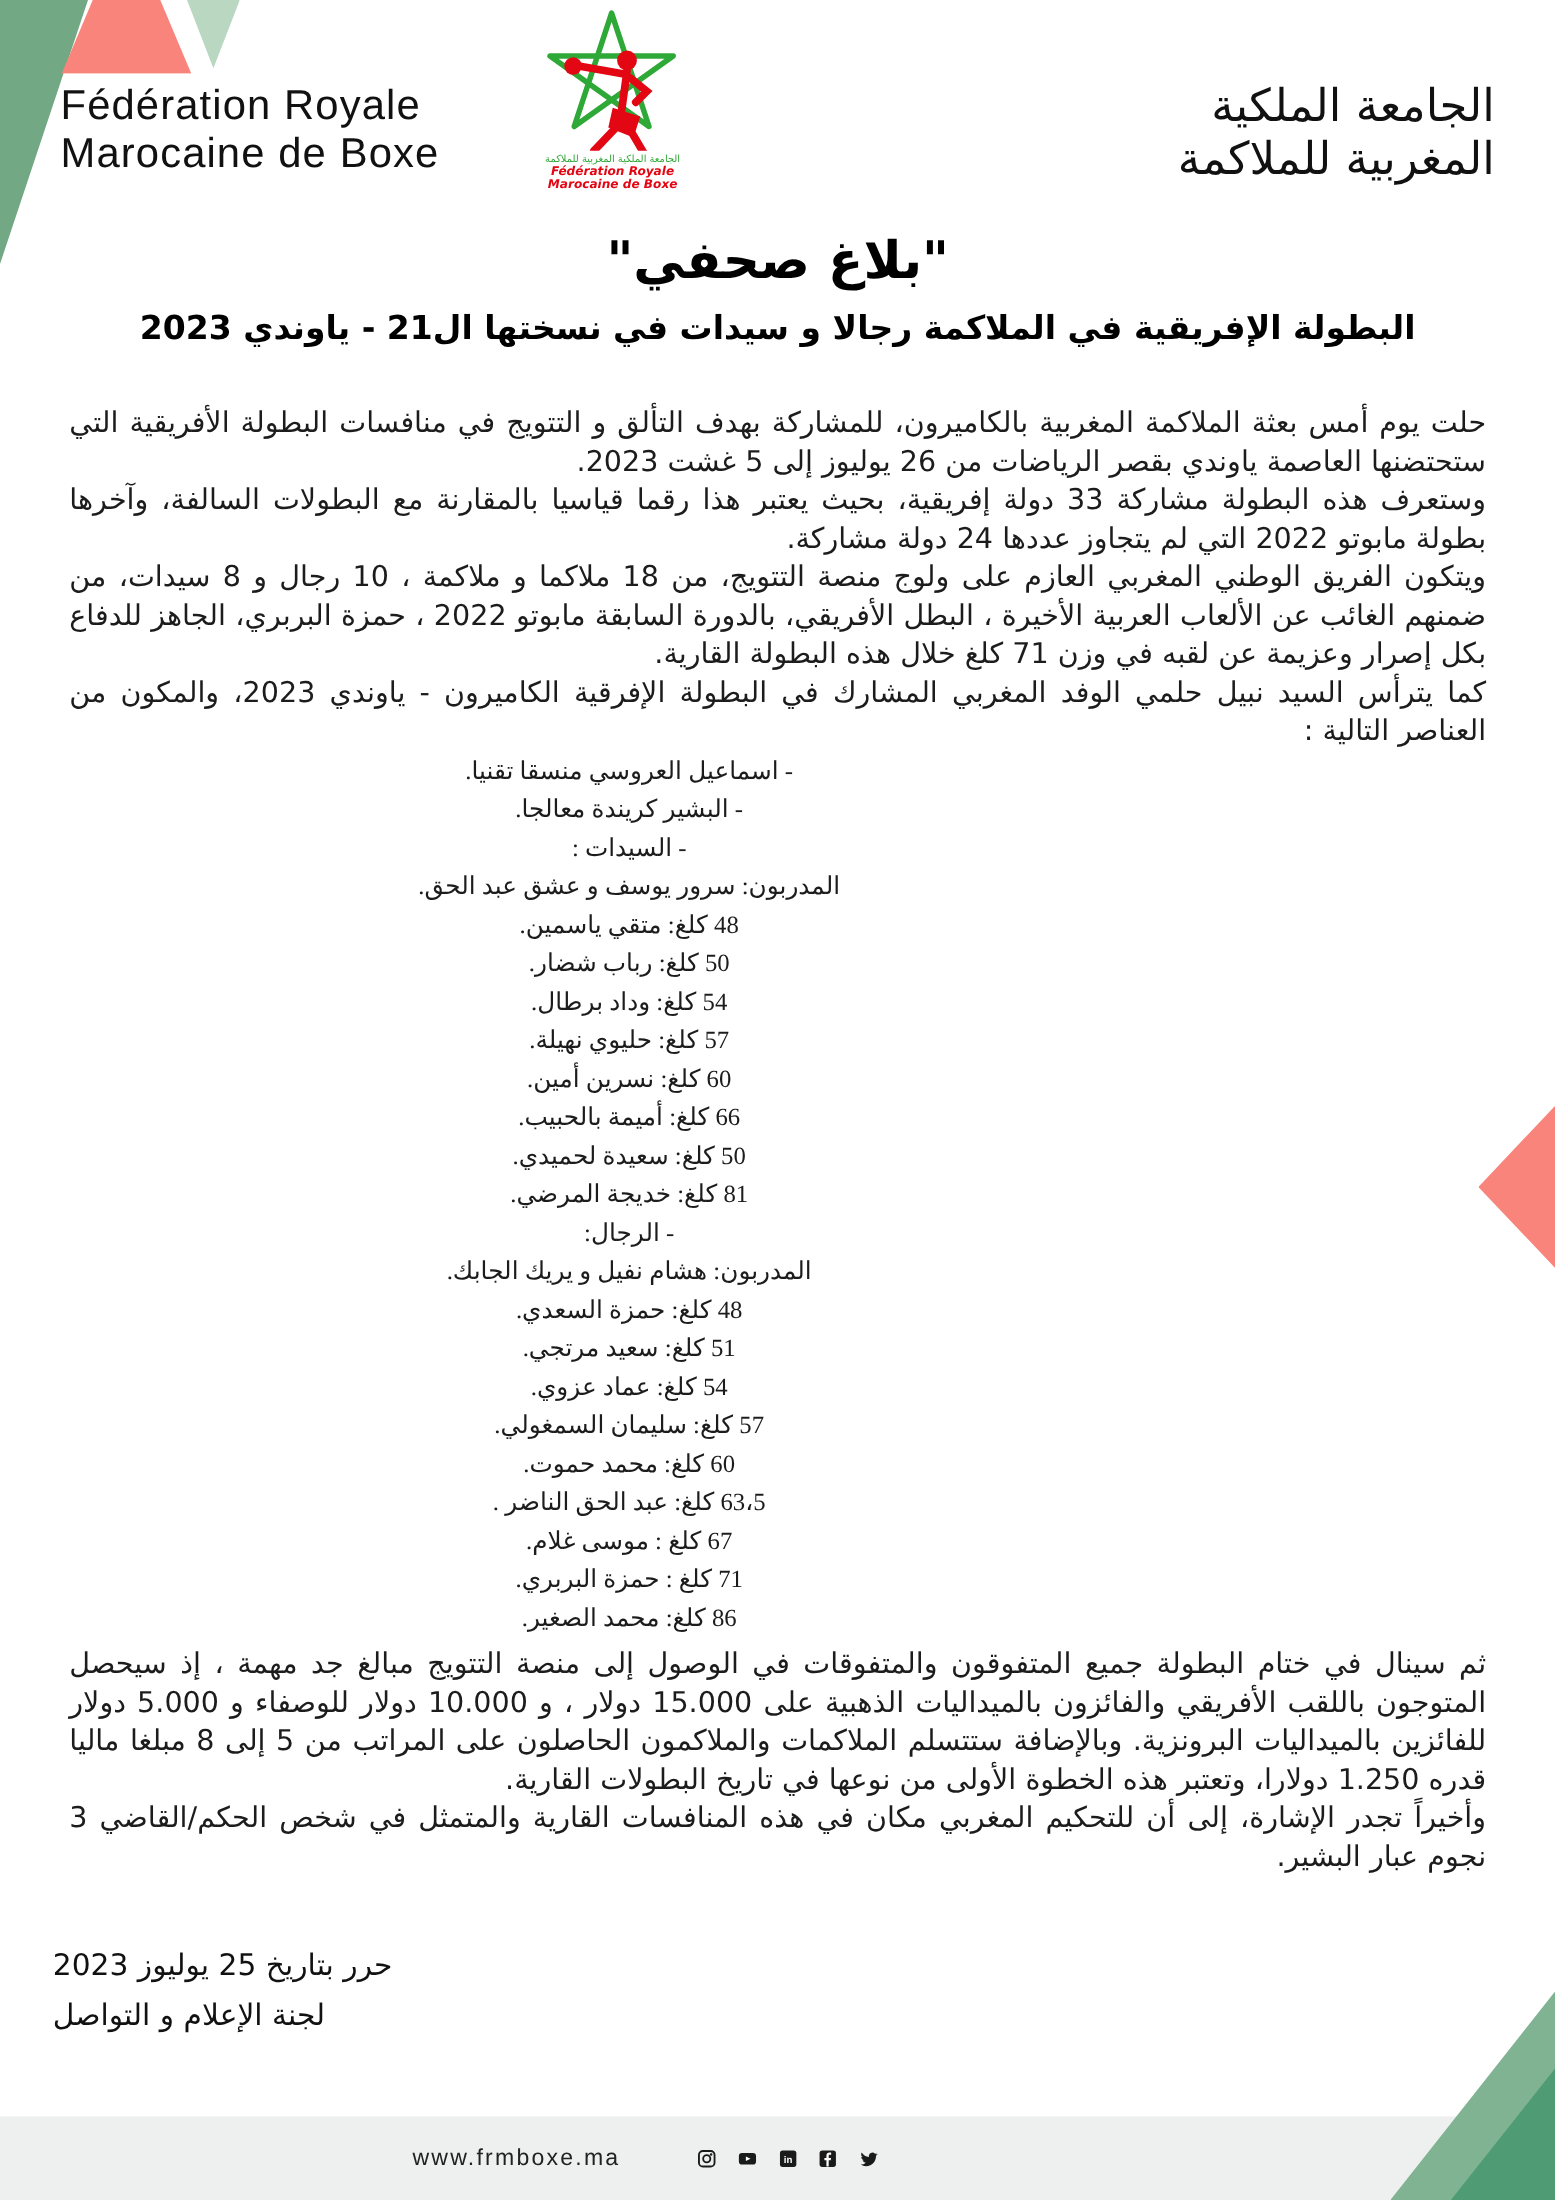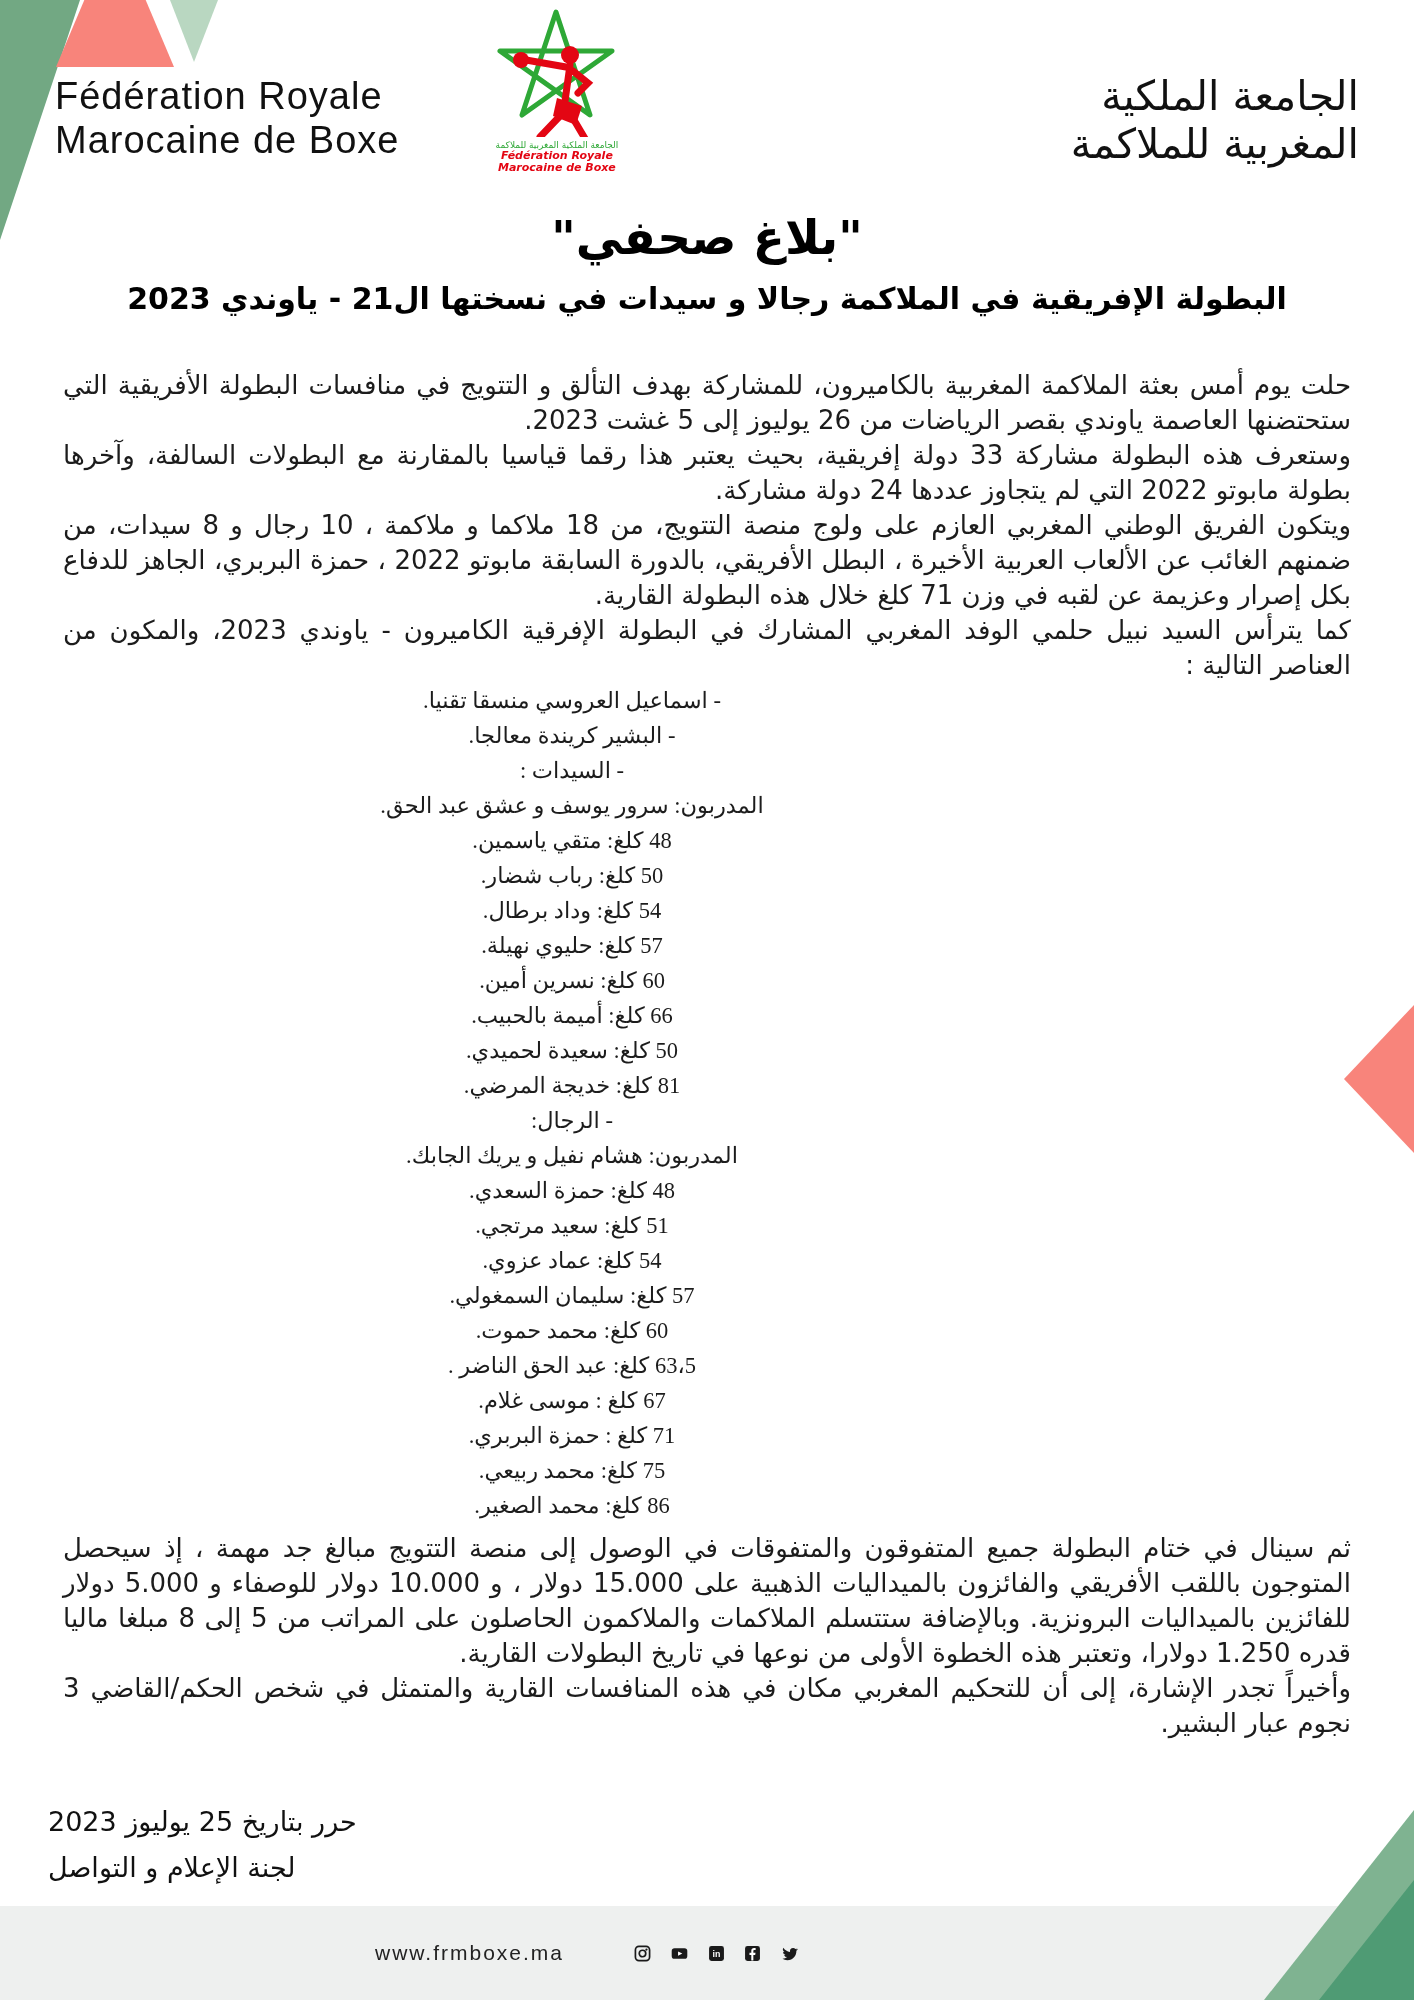--- a/index.html
+++ b/index.html
@@ -75,21 +75,21 @@
   .signoff{
     direction:rtl;
     margin:58px 0 0 48px;
     text-align:left;
     font-size:27px;line-height:46px;color:#111;
   }
 
   
   .footer{
     position:absolute;left:0;bottom:0;z-index:1;
-    width:100%;height:94px;background:#eef0ef;
+    width:100%;height:76px;background:#eef0ef;
     display:flex;align-items:center;justify-content:center;gap:70px;
   }
   .website{
     font-family:"Liberation Sans", sans-serif;
     font-size:21px;letter-spacing:2px;color:#222;
     transform:translateX(-120px);
   }
   .social{display:flex;gap:19px;align-items:center;transform:translateX(-120px);}
   .social svg{display:block;}
   .logo-caption-ar{font-size:9px;color:#2ea836;margin:0;line-height:1;}
@@ -169,21 +169,20 @@
         <div class="roster-line">- الرجال:</div>
         <div class="roster-line">المدربون:  هشام نفيل و يريك الجابك.</div>
         <div class="roster-line">48 كلغ: حمزة السعدي.</div>
         <div class="roster-line">51 كلغ: سعيد مرتجي.</div>
         <div class="roster-line">54 كلغ: عماد عزوي.</div>
         <div class="roster-line">57 كلغ: سليمان السمغولي.</div>
         <div class="roster-line">60 كلغ: محمد حموت.</div>
         <div class="roster-line">63،5 كلغ: عبد الحق الناضر .</div>
         <div class="roster-line">67 كلغ : موسى غلام.</div>
         <div class="roster-line">71 كلغ : حمزة البربري.</div>
-        <div class="roster-line">75 كلغ: محمد ربيعي.</div>
         <div class="roster-line">86 كلغ: محمد الصغير.</div>
       </div>
 
     <div class="closing">
         <p class="para">ثم سينال في ختام البطولة جميع المتفوقون والمتفوقات في الوصول إلى منصة التتويج مبالغ جد مهمة ، إذ سيحصل المتوجون باللقب الأفريقي والفائزون بالميداليات الذهبية على 15.000 دولار ، و 10.000 دولار للوصفاء و 5.000 دولار للفائزين بالميداليات البرونزية. وبالإضافة ستتسلم الملاكمات والملاكمون الحاصلون على المراتب من 5 إلى 8 مبلغا ماليا قدره  1.250 دولارا، وتعتبر هذه الخطوة الأولى من نوعها في تاريخ البطولات القارية.</p>
         <p class="para">وأخيراً تجدر الإشارة، إلى أن للتحكيم المغربي مكان في هذه المنافسات القارية والمتمثل في شخص الحكم/القاضي 3 نجوم عبار البشير.</p>
       </div>
   </main>
 
   <div class="signoff">

